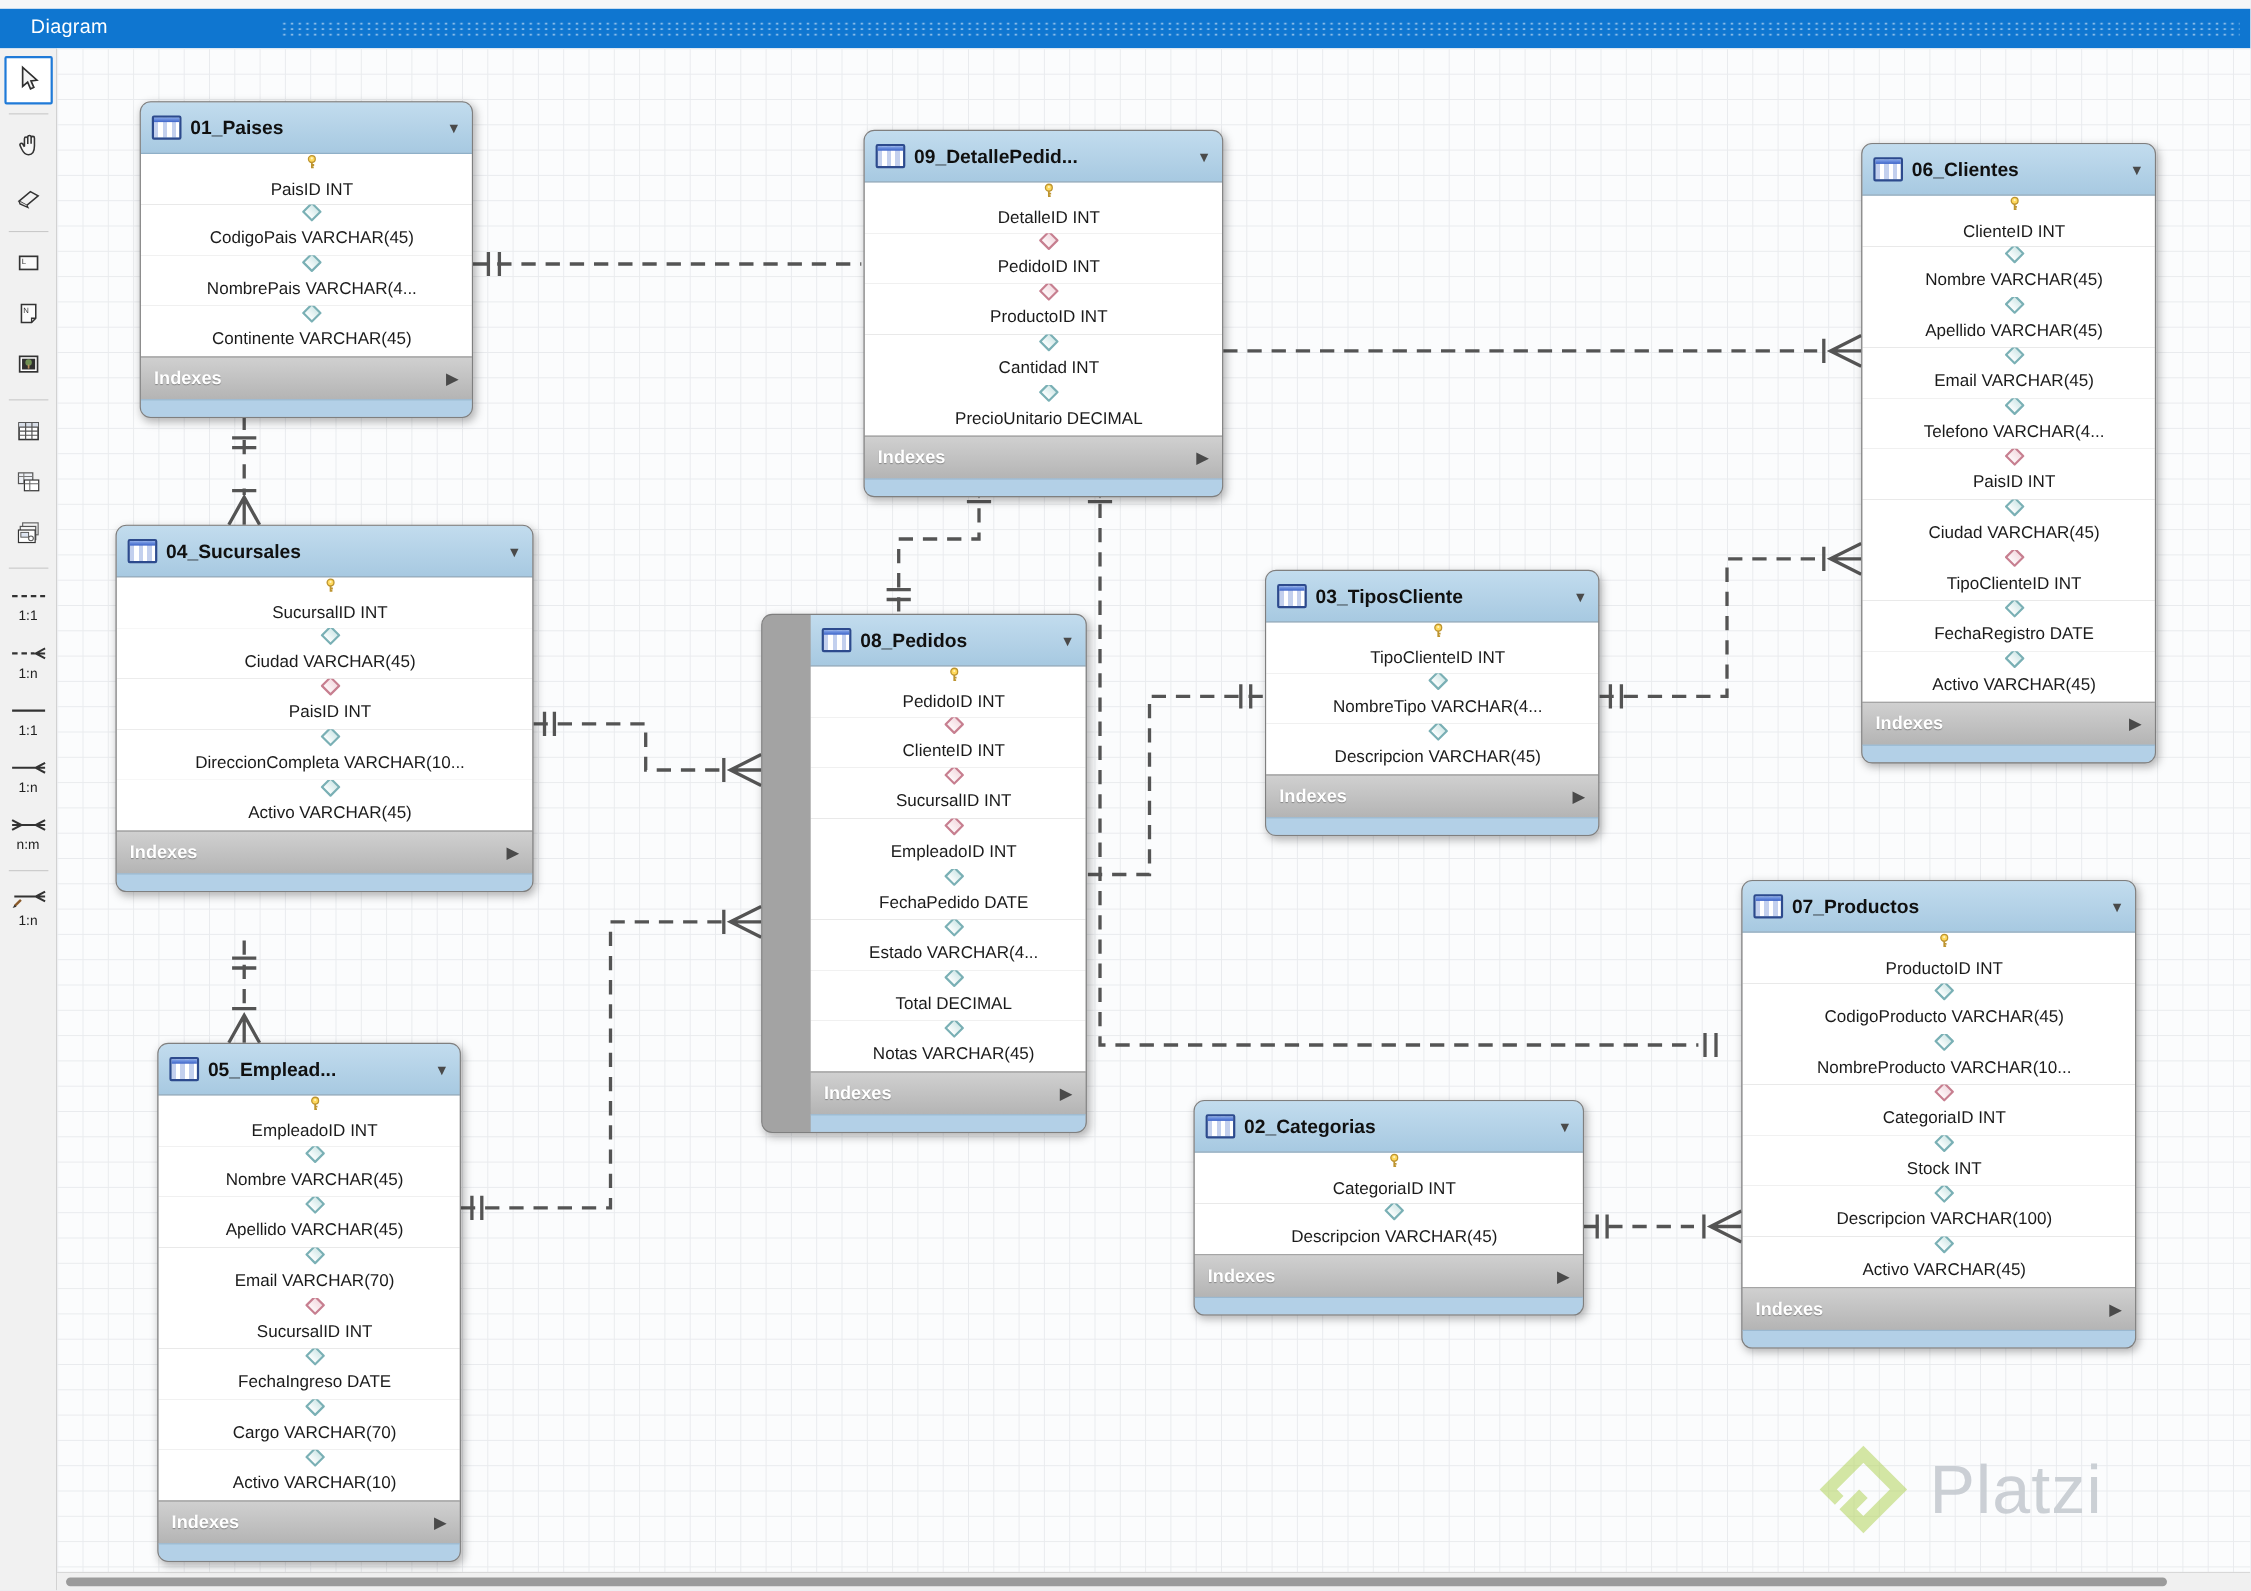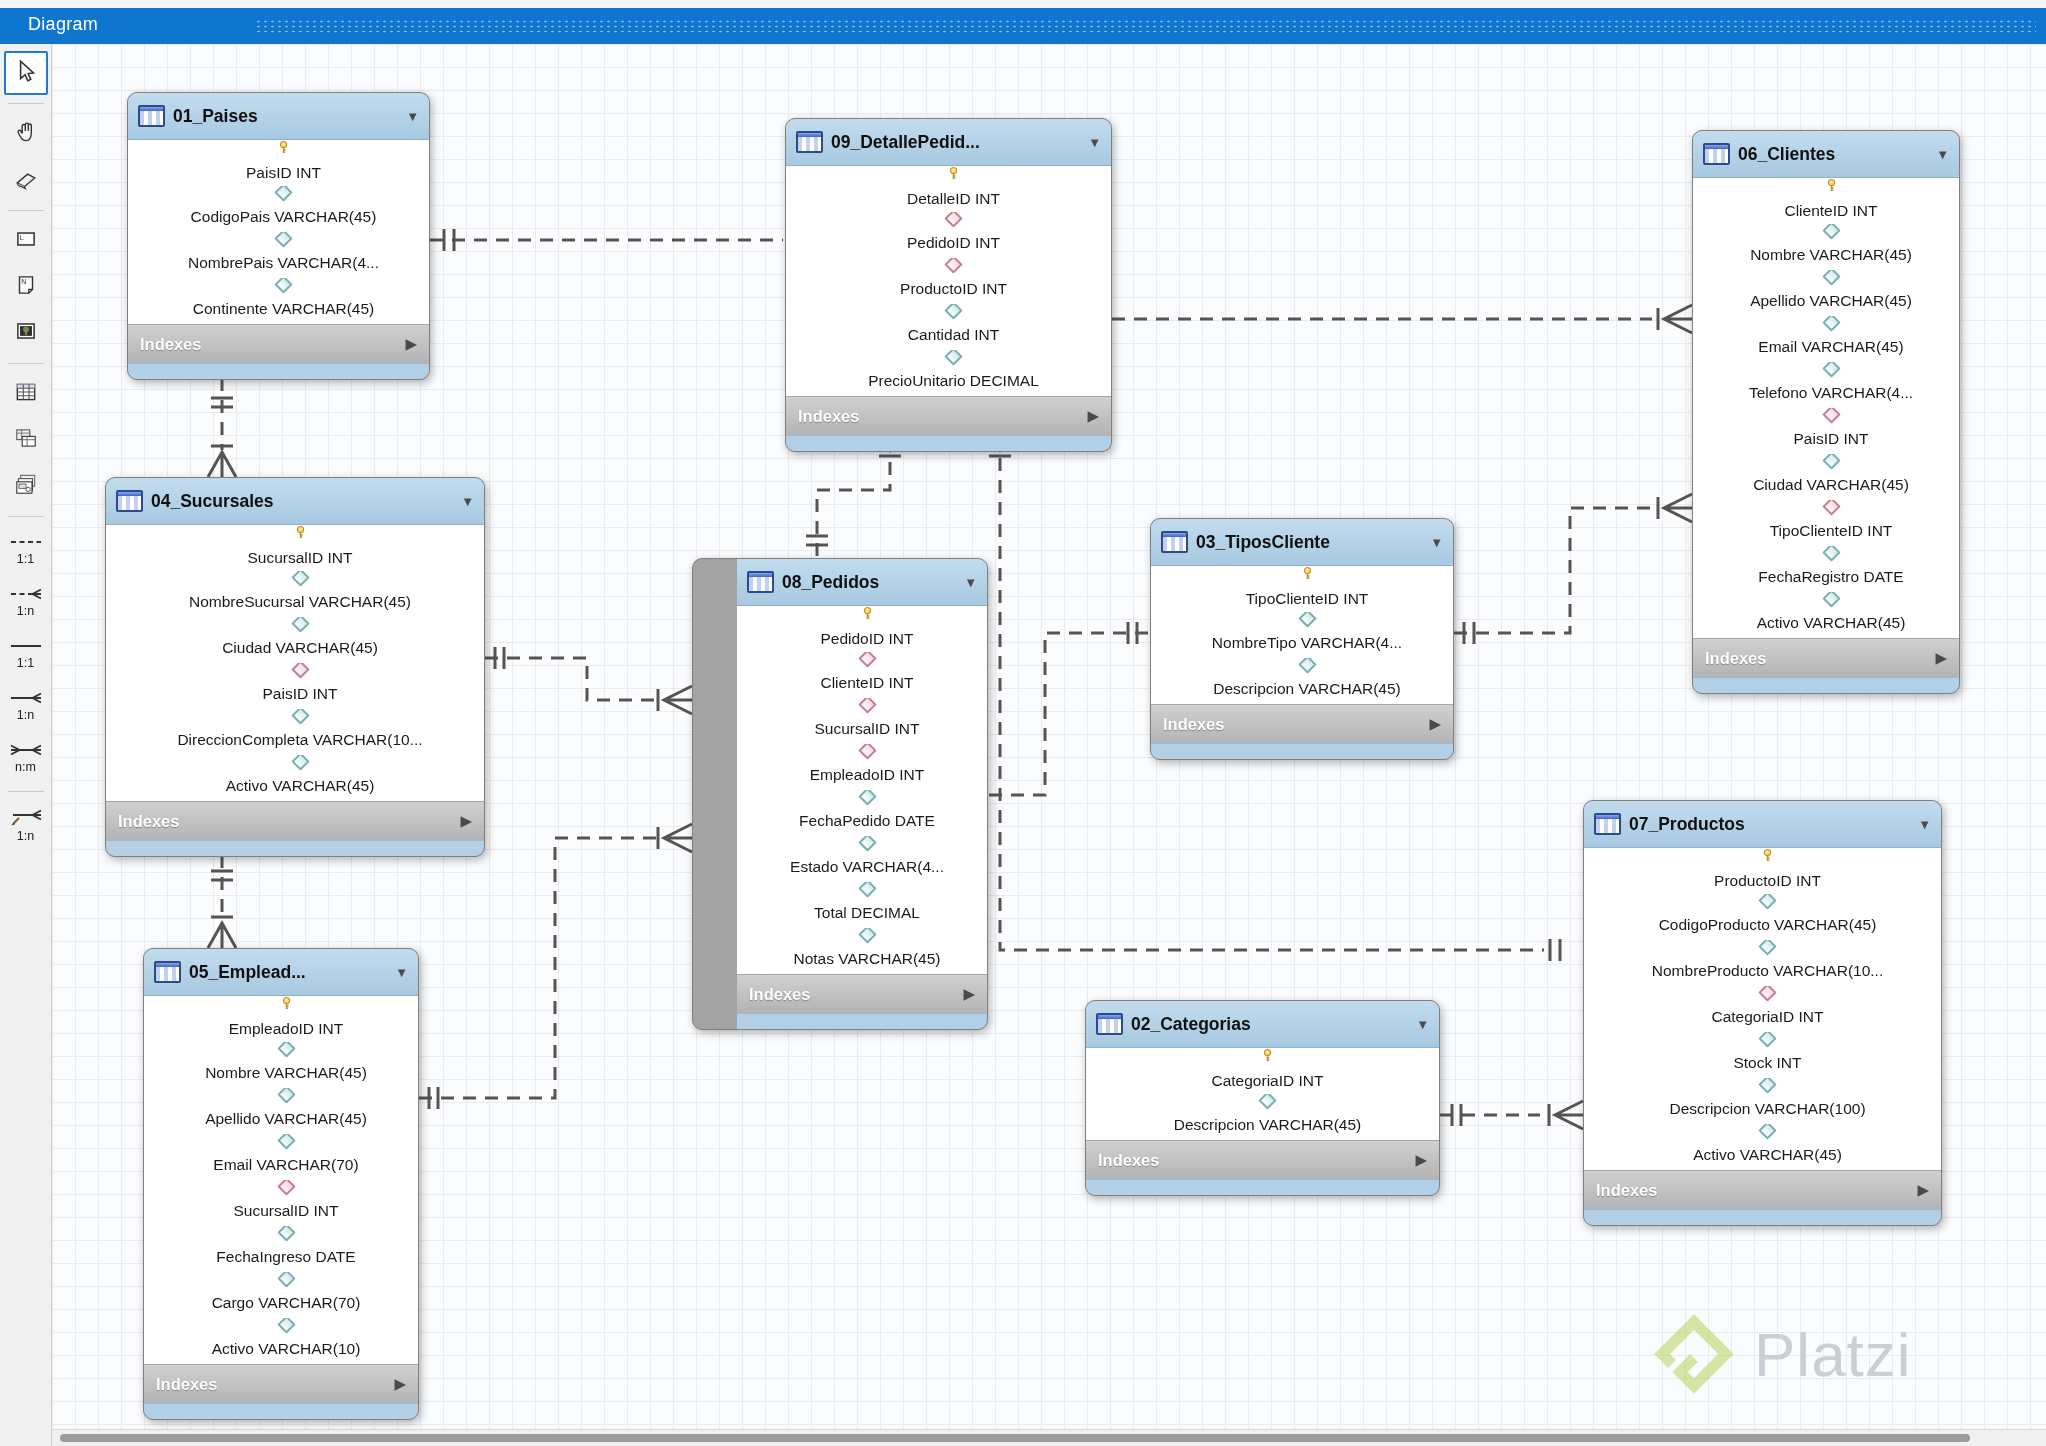--- a/index.html
+++ b/index.html
@@ -383,24 +383,20 @@
           <svg width="15" height="15" viewBox="0 0 15 15">
             <circle cx="7.5" cy="4.6" r="3.1" fill="#ffd95c" stroke="#bd9430" stroke-width="1.2"></circle>
             <circle cx="7.5" cy="4" r="1" fill="#fff3c0"></circle>
             <path d="M7.5 7.7 V13 M7.5 10 H9.6 M7.5 12.2 H9.2" stroke="#bd9430" stroke-width="1.6" fill="none"></path>
           </svg>
         </span>
         <span>SucursalID INT</span>
       </div>
       <div class="tf-row">
         <span class="dm col"></span>
-        <span>NombreSucursal VARCHAR(45)</span>
-      </div>
-      <div class="tf-row">
-        <span class="dm col"></span>
         <span>Ciudad VARCHAR(45)</span>
       </div>
       <div class="tf-row">
         <span class="dm fk"></span>
         <span>PaisID INT</span>
       </div>
       <div class="tf-row">
         <span class="dm col"></span>
         <span>DireccionCompleta VARCHAR(10...</span>
       </div>

